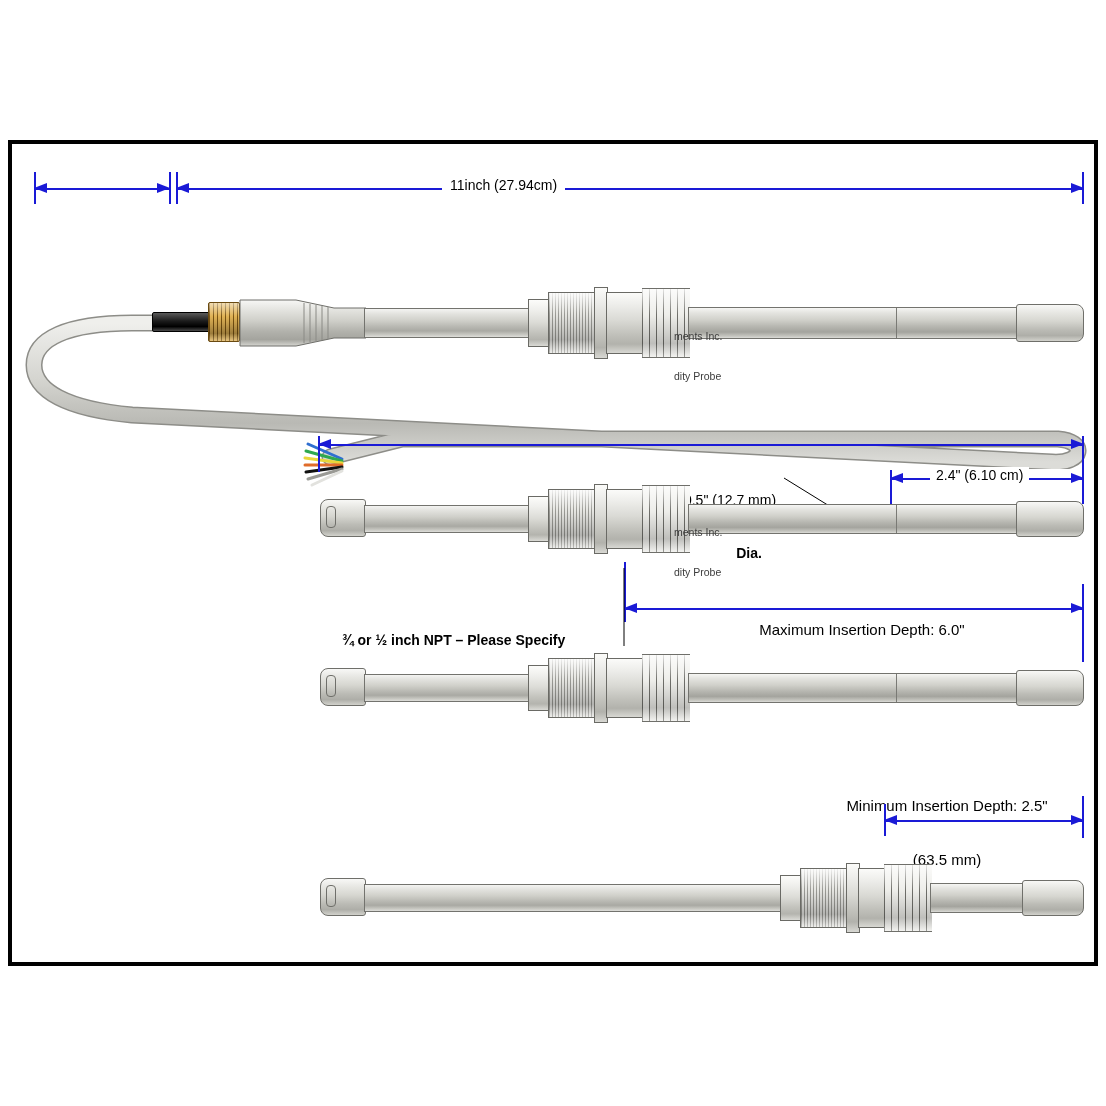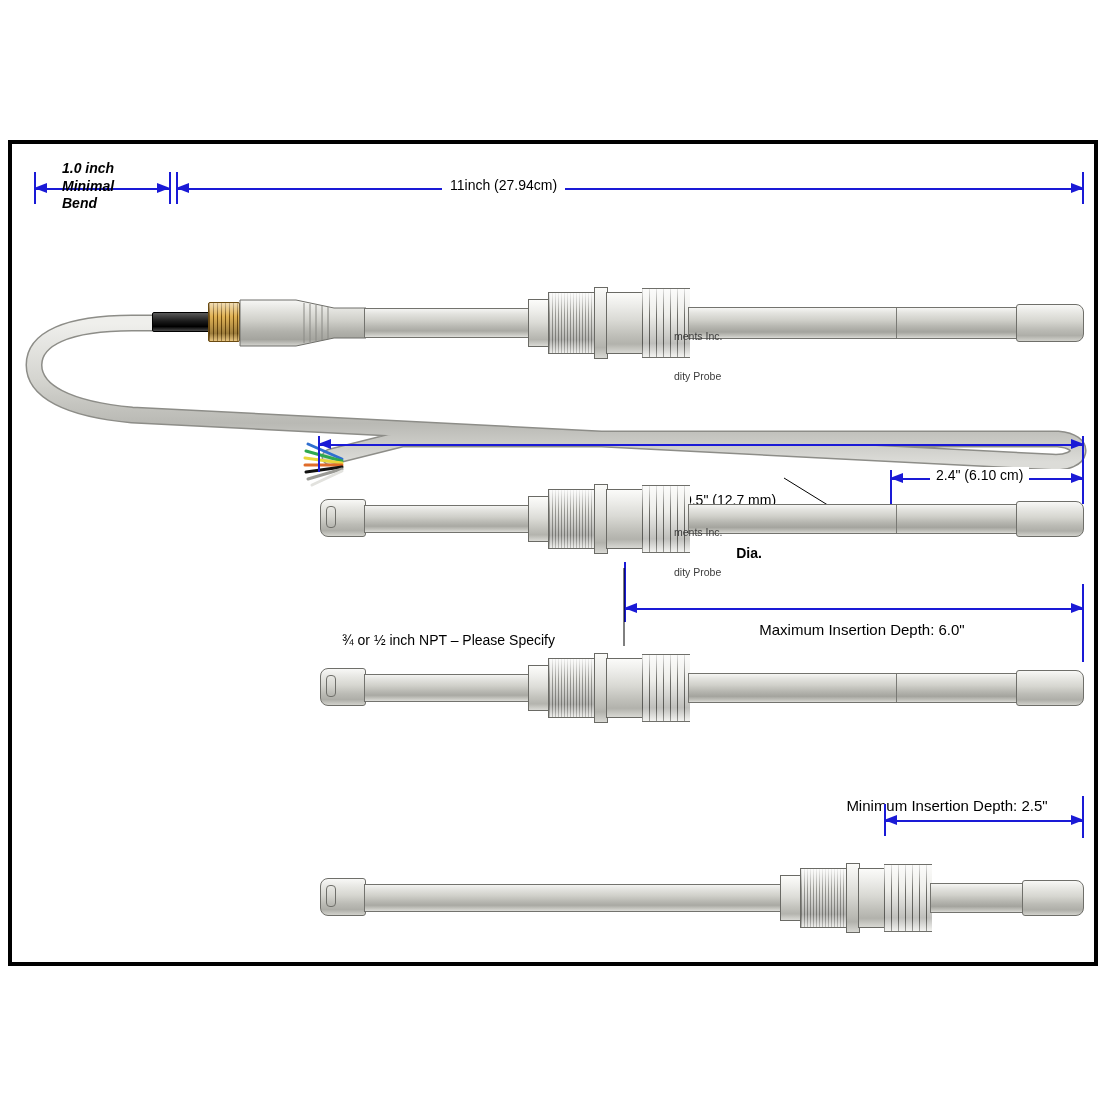--- a/index.html
+++ b/index.html
@@ -182,23 +182,20 @@
 
 <div id="page">
   <div id="frame"></div>
   <div id="canvas">
 
     <div class="dim dimh" style="left:22px; top:44px; width:136px;"></div>
     <div class="arrow left" style="left:22px; top:39px;"></div>
     <div class="arrow right" style="left:145px; top:39px;"></div>
     <div class="tick" style="left:22px; top:28px; height:32px;"></div>
     <div class="tick" style="left:157px; top:28px; height:32px;"></div>
-    <div class="lbl ital" style="left:50px; top:16px; width:120px;">1.0 inch
-Minimal
-Bend</div>
 
     <div class="dim dimh" style="left:164px; top:44px; width:908px;"></div>
     <div class="arrow left" style="left:164px; top:39px;"></div>
     <div class="arrow right" style="left:1059px; top:39px;"></div>
     <div class="tick" style="left:164px; top:28px; height:32px;"></div>
     <div class="tick" style="left:1070px; top:28px; height:32px;"></div>
     <div class="lbl" style="left:430px; top:33px; background:#fff; padding:0 8px;">11inch (27.94cm)</div>
 
     <svg style="position:absolute; left:0px; top:75px; width:1082px; height:250px;">
       <defs>
@@ -314,41 +311,42 @@
     <div class="lbl c" style="left:620px; top:442px; width:460px;">
       <div style="font-size:15px;">Maximum Insertion Depth: 6.0"</div>
       <div style="font-size:15px;">(15.24 cm)</div>
     </div>
     <div class="dim dimh" style="left:612px; top:464px; width:460px;"></div>
     <div class="arrow left" style="left:612px; top:459px;"></div>
     <div class="arrow right" style="left:1059px; top:459px;"></div>
     <div class="tick" style="left:612px; top:418px; height:60px;"></div>
     <div class="tick" style="left:1070px; top:440px; height:78px;"></div>
 
-    <div class="lbl" style="left:330px; top:488px;">¾ or ½ inch NPT – Please Specify</div>
+    <div class="lbl" style="left:330px; top:488px;font-weight:bold;">¾ or ½ inch NPT – Please Specify</div>
     <svg style="position:absolute; left:608px; top:420px; width:24px; height:84px;">
       <line x1="4" y1="82" x2="4" y2="4" stroke="#000" stroke-width="1"></line>
     </svg>
 
     <div class="probe" style="left:0; top:0;">
       <div class="tip" style="left:308px; top:524px; width:46px; height:38px; border-radius:8px 3px 3px 8px;"></div>
       <div class="endcap-slot" style="left:314px; top:531px; width:10px; height:22px; border-radius:4px;"></div>
       <div class="body-tube" style="left:352px; top:530px; width:168px; height:28px;"></div>
       <div class="collar" style="left:516px; top:521px; width:22px; height:46px;"></div>
       <div class="knurl" style="left:536px; top:514px; width:48px; height:60px;"></div>
       <div class="nut" style="left:582px; top:509px; width:14px; height:70px;"></div>
       <div class="nut" style="left:594px; top:514px; width:38px; height:60px;"></div>
       <div class="thread" style="left:630px; top:510px; width:48px; height:68px;"></div>
       <div class="shaft" style="left:676px; top:529px; width:332px; height:30px;"></div>
       <div class="seam" style="left:884px; top:530px; height:28px;"></div>
       <div class="tip" style="left:1004px; top:526px; width:68px; height:36px;"></div>
     </div>
 
     <div class="lbl c" style="left:790px; top:618px; width:290px;">
       <div style="font-size:15px;">Minimum Insertion Depth: 2.5"</div>
+      <div style="font-size:15px;">(63.5 mm)</div>
     </div>
     <div class="dim dimh" style="left:872px; top:676px; width:200px;"></div>
     <div class="arrow left" style="left:872px; top:671px;"></div>
     <div class="arrow right" style="left:1059px; top:671px;"></div>
     <div class="tick" style="left:872px; top:660px; height:32px;"></div>
     <div class="tick" style="left:1070px; top:652px; height:42px;"></div>
 
     <div class="probe" style="left:0; top:0;">
       <div class="tip" style="left:308px; top:734px; width:46px; height:38px; border-radius:8px 3px 3px 8px;"></div>
       <div class="endcap-slot" style="left:314px; top:741px; width:10px; height:22px; border-radius:4px;"></div>

